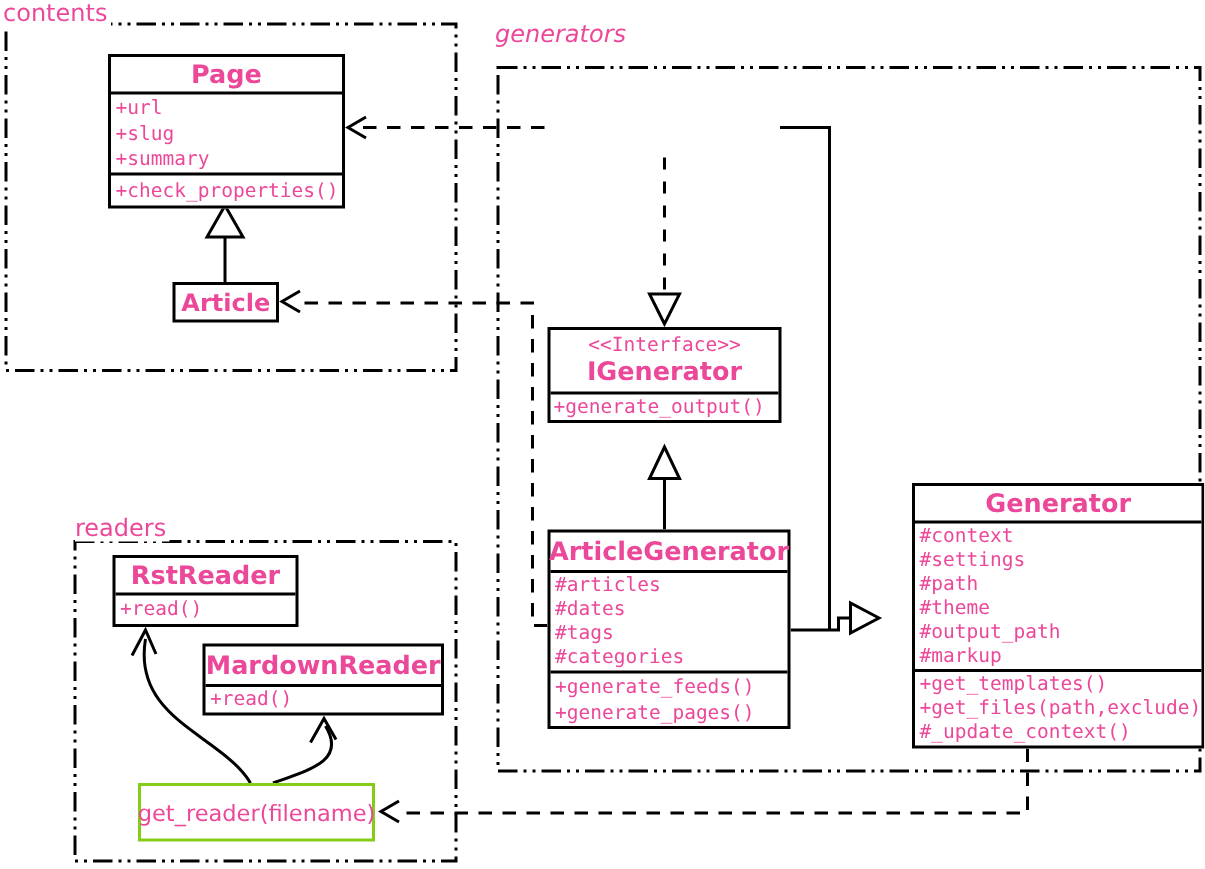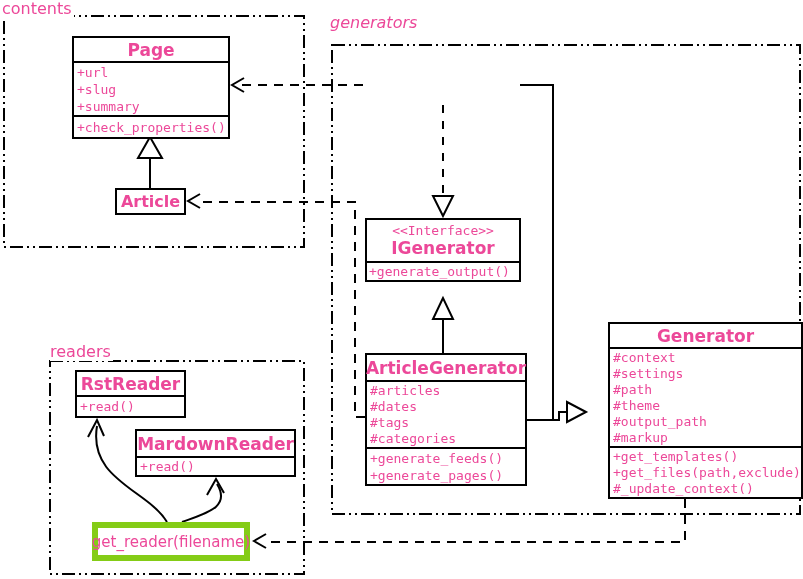--- a/index.html
+++ b/index.html
@@ -7,21 +7,21 @@
           font-family:"DejaVu Sans","Liberation Sans",sans-serif;color:#ec4899;}
   svg.wires{position:absolute;left:0;top:0;width:803px;height:579px;}
   .pkg-label{position:absolute;font-size:16px;line-height:16px;background:#ffffff;padding:0 2px 1px 0;z-index:3;}
   .uml-class{position:absolute;box-sizing:border-box;border:2px solid #000;background:#ffffff;z-index:2;white-space:nowrap;}
   .cmp-title{display:flex;align-items:center;justify-content:center;flex-direction:column;
              font-weight:bold;font-size:17px;box-sizing:border-box;}
   .cmp{border-top:2px solid #000;box-sizing:border-box;padding-top:1px;}
   .row{font-family:"DejaVu Sans Mono","Liberation Mono",monospace;font-size:13px;line-height:16px;padding-left:3px;}
   .row.tall{line-height:17px;}
   .stereo{font-family:"DejaVu Sans Mono","Liberation Mono",monospace;font-size:13px;font-weight:normal;line-height:15px;}
-  .plainbox{position:absolute;box-sizing:border-box;border:6px solid #84cc16;background:#fff;z-index:2;
+  .plainbox{position:absolute;box-sizing:border-box;border:2px solid #84cc16;background:#fff;z-index:2;
             display:flex;align-items:center;justify-content:center;font-size:15px;}
 </style>
 </head>
 <body>
 
 <div class="canvas">
 
   <svg class="wires" viewBox="0 0 803 579" fill="none" stroke="#000" stroke-width="2">
 
     <rect x="4" y="16" width="300" height="231" stroke-dasharray="13 4 2 4 2 4"></rect>
@@ -111,21 +111,21 @@
       <div class="row">#output_path</div>
       <div class="row">#markup</div>
     </div>
     <div class="cmp">
       <div class="row">+get_templates()</div>
       <div class="row">+get_files(path,exclude)</div>
       <div class="row">#_update_context()</div>
     </div>
   </div>
 
-  <div class="uml-class" style="left:75px;top:370px;width:111px;">
+  <div class="uml-class" style="left:75px;top:370px;width:124px;">
     <div class="cmp-title" style="height:23px;">RstReader</div>
     <div class="cmp">
       <div class="row" style="line-height:18px;">+read()</div>
     </div>
   </div>
 
   <div class="uml-class" style="left:135px;top:429px;width:161px;">
     <div class="cmp-title" style="height:25px;">MardownReader</div>
     <div class="cmp">
       <div class="row">+read()</div>

